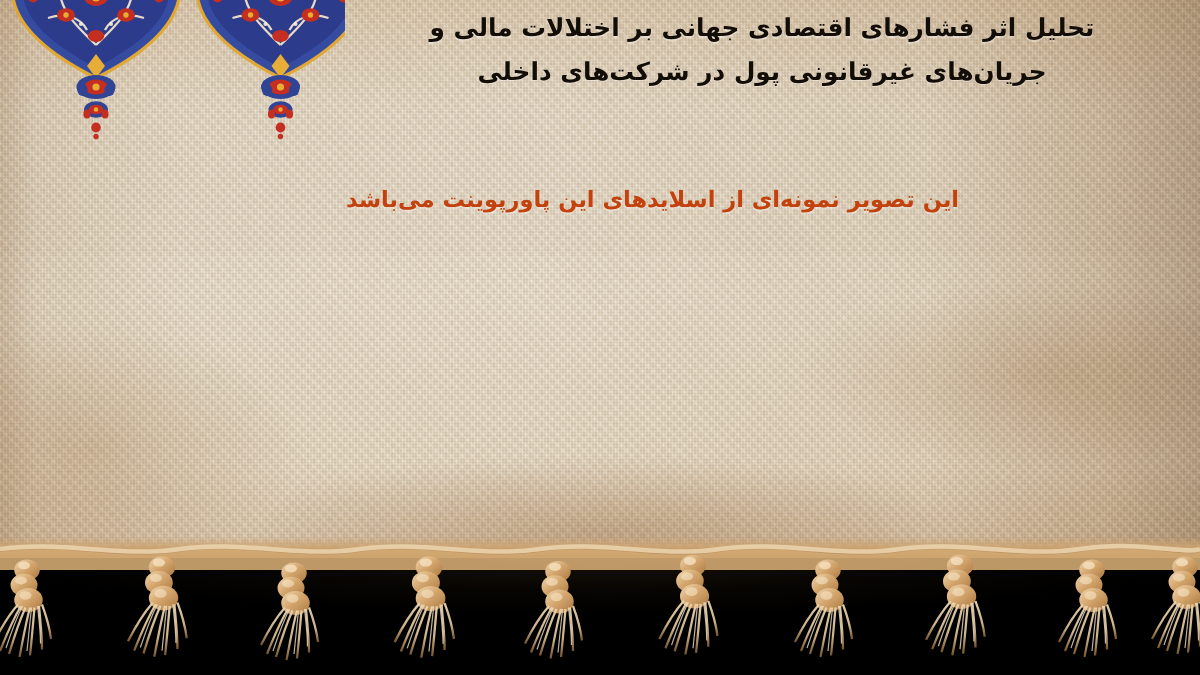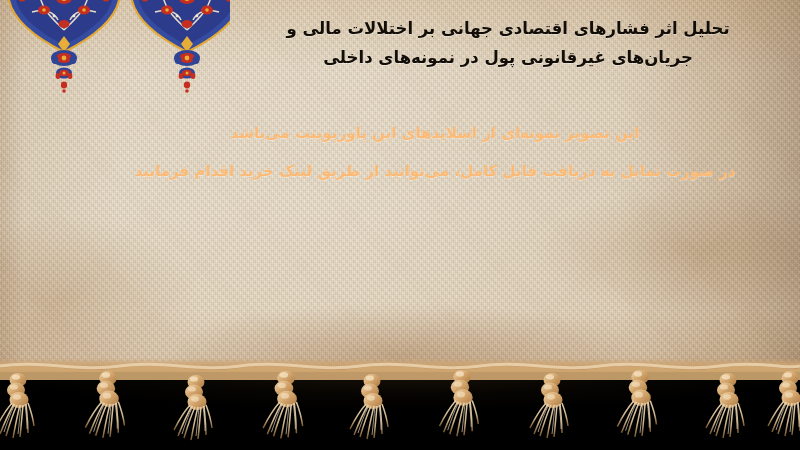--- a/index.html
+++ b/index.html
@@ -92,38 +92,38 @@
     mix-blend-mode: multiply;
     opacity: .8;
   }
 
   
   .ornaments { position: absolute; left: 0; top: -6px; width: 230px; height: 100px; }
 
   
   .title-block {
     position: absolute;
-    top: 14px;
+    top: 4px;
     right: 22px;
     width: 540px;
     text-align: center;
     color: #120d07;
     font-size: 16.5px;
     font-weight: bold;
     line-height: 29px;
     letter-spacing: 0px;
     text-shadow: 0 1px 0 rgba(255,255,255,0.35);
   }
   .body-block {
     position: absolute;
     top: 114px;
     right: 20px;
     width: 690px;
     text-align: center;
-    color: #fdba74;
+    color: #c2410c;
     font-size: 15px;
     font-weight: bold;
     line-height: 38px;
     text-shadow: 0 1px 0 rgba(255,255,255,0.32);
   }
   .body-block .ln { display: block; white-space: nowrap; }
 
   
   .black-band {
     position: absolute;
@@ -231,26 +231,25 @@
         <use href="#medallion" x="0" y="0" transform="translate(185,8)"></use>
         <use href="#pendant" x="0" y="0" transform="translate(187,64)"></use>
       </g>
 
       <rect x="0" y="0" width="230" height="100" fill="none"></rect>
     </svg>
   </div>
 
   <div class="title-block">
     <div>تحلیل اثر فشارهای اقتصادی جهانی بر اختلالات مالی و</div>
-    <div>جریان‌های غیرقانونی پول در نمونه‌های داخلی</div>
+    <div>جریان‌های غیرقانونی پول در شرکت‌های داخلی</div>
   </div>
 
   <div class="body-block">
     <span class="ln">این تصویر نمونه‌ای از اسلایدهای این پاورپوینت می‌باشد</span>
-    <span class="ln">در صورت تمایل به دریافت فایل کامل، می‌توانید از طریق لینک خرید اقدام فرمایید</span>
   </div>
 
   <div class="black-band"></div>
   <div class="rug-edge"></div>
 
   <div class="fringe">
     <svg width="800" height="100" viewBox="0 0 800 100">
       <defs>
         <linearGradient id="cordG" x1="0" y1="0" x2="1" y2="1">
           <stop offset="0%" stop-color="#f0d6ae"></stop>

